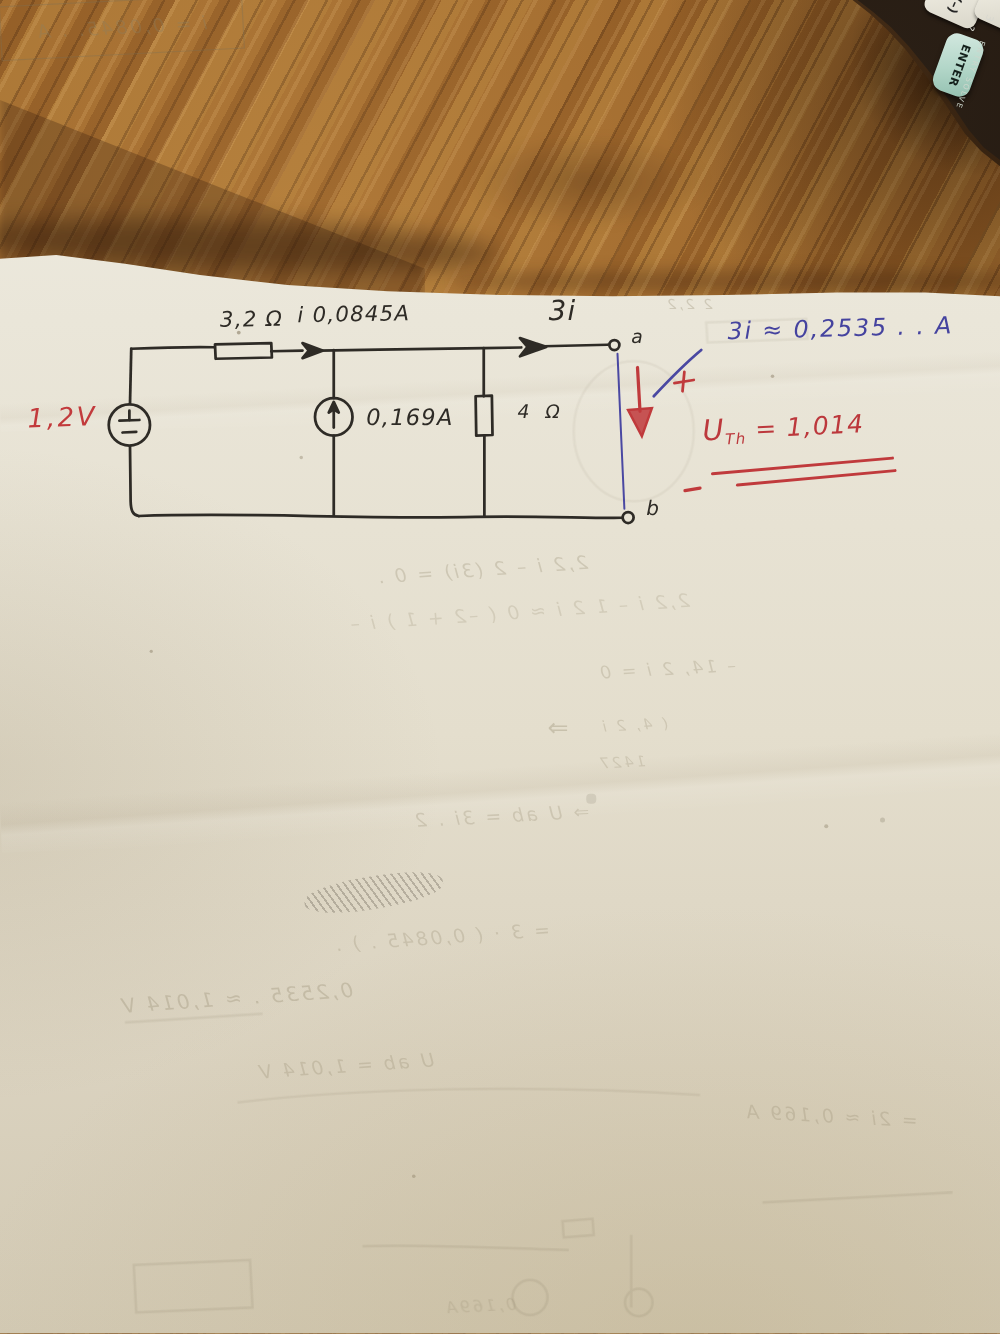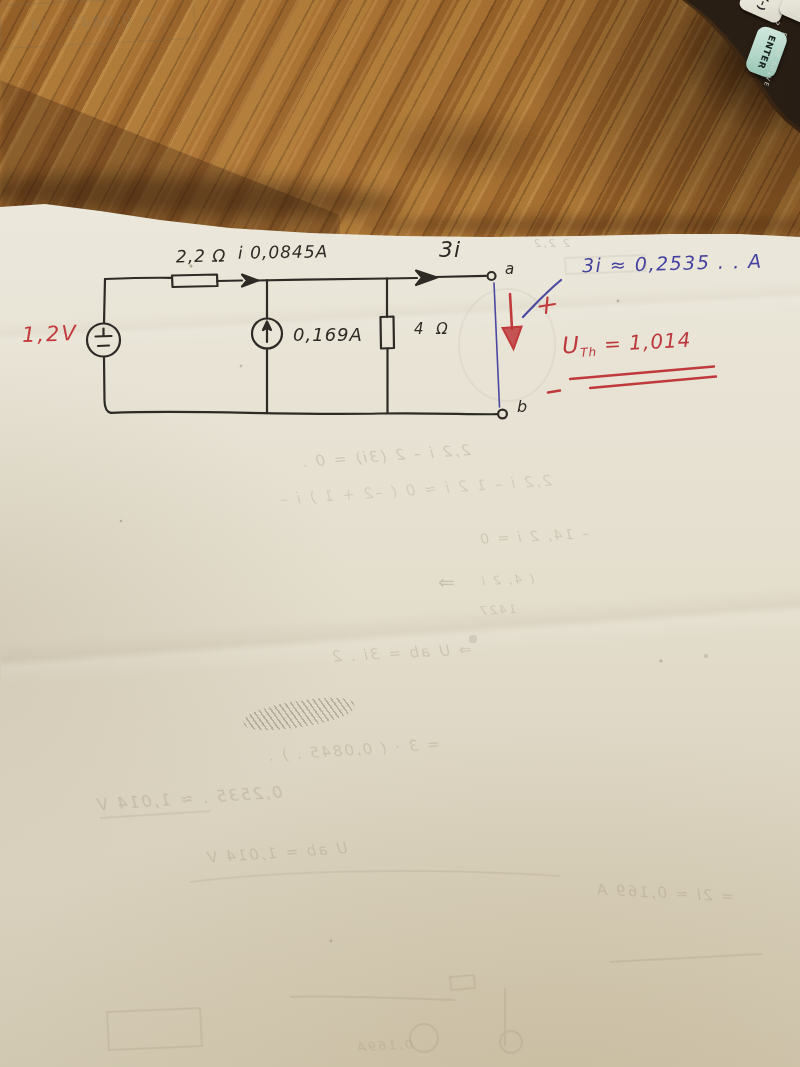--- a/index.html
+++ b/index.html
@@ -187,21 +187,21 @@
     <path d="M510,294 L512,329" stroke-width="2.6"></path>
     <path d="M502.5,328 L521.5,326.5 L513.5,349 Z" fill="#c03a3c" fill-opacity="0.85" stroke-width="2"></path>
     <path d="M539.5,306.5 L555,304" stroke-width="2.2"></path>
     <path d="M547.5,297.5 L546,313" stroke-width="2.2"></path>
     <path d="M548,392.5 L560,390.5" stroke-width="2.6"></path>
     <path d="M570,379 L714,366.5" stroke-width="2.4"></path>
     <path d="M590,388 L716,376.5" stroke-width="2.4"></path>
   </g>
 </svg>
 
-<div class="hw lbl-r-top">2,2 Ω</div>
+<div class="hw lbl-r-top">3,2 Ω</div>
 <div class="hw lbl-i">i 0,0845A</div>
 <div class="hw lbl-3i">3i</div>
 <div class="hw lbl-cs">0,169A</div>
 <div class="hw lbl-r4">4 Ω</div>
 <div class="hw lbl-a">a</div>
 <div class="hw lbl-b">b</div>
 <div class="hw lbl-v">1,2V</div>
 
 <div class="hw blue-note">3i ≈ 0,2535 . . A</div>
 <div class="hw uth">

